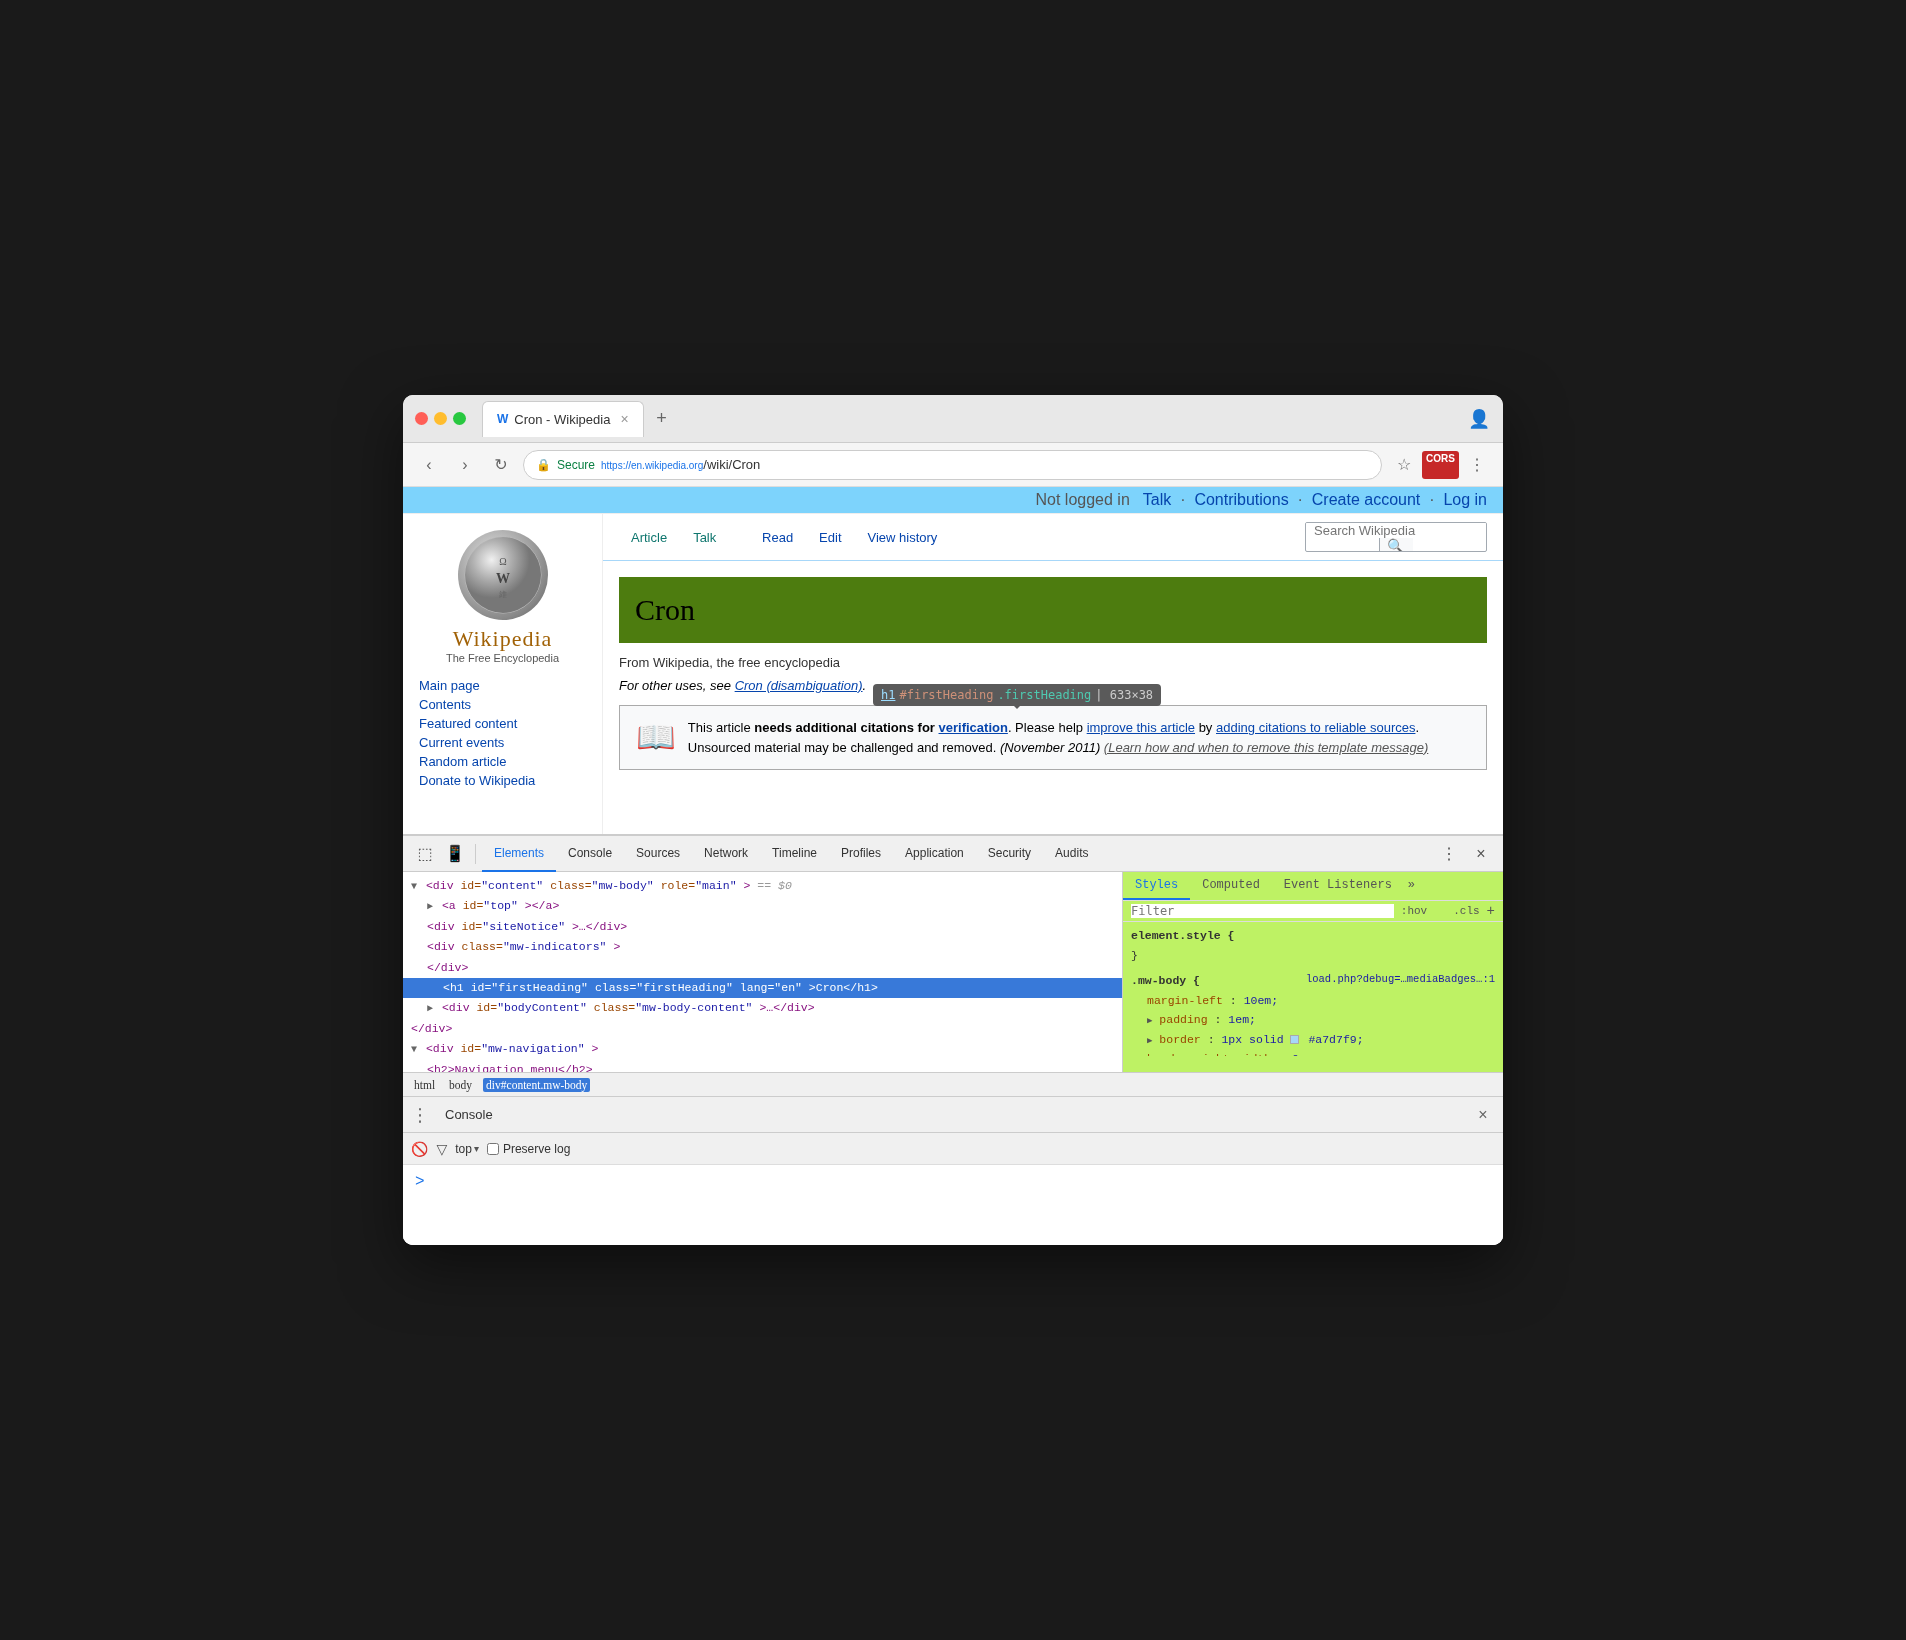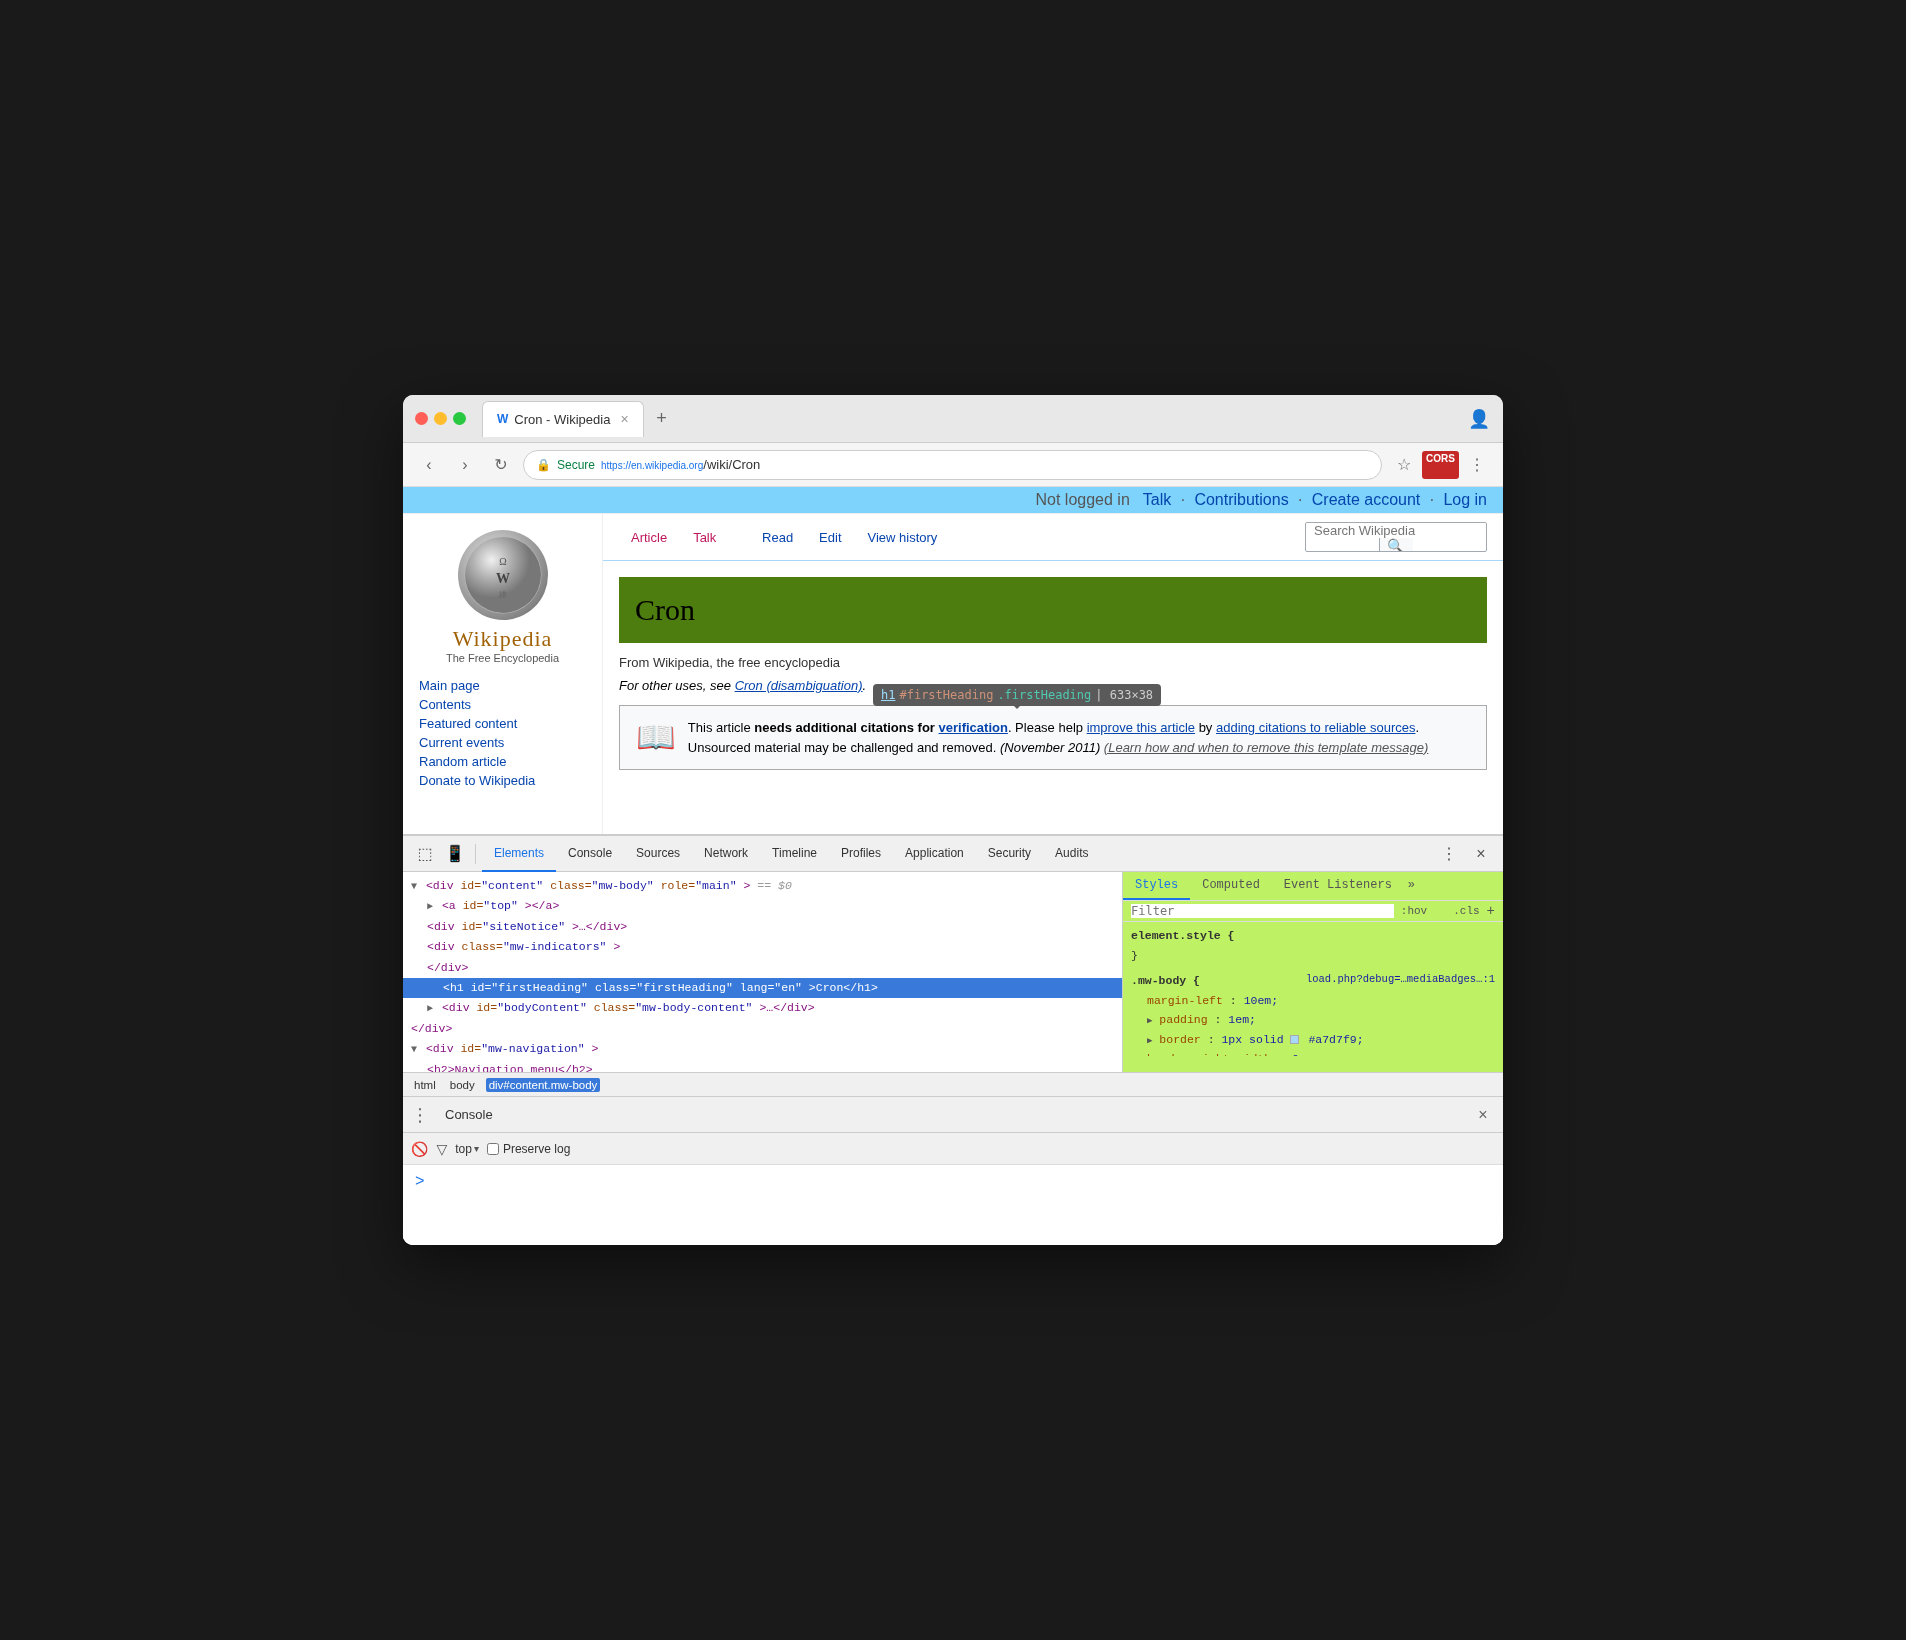--- a/index.html
+++ b/index.html
@@ -220,21 +220,21 @@
       background: white;
     }
 
     .wiki-tabs {
       display: flex;
       gap: 2px;
     }
     .wiki-tab {
       padding: 4px 12px;
       font-size: 13px;
-      color: #be185d;
+      color: #0f766e;
       cursor: pointer;
       text-decoration: none;
     }
     .wiki-tab.active {
       color: #0645ad;
     }
     .wiki-tab-edit {
       color: #0645ad;
       font-size: 13px;
       padding: 4px 12px;
@@ -535,21 +535,21 @@
     
     .devtools-breadcrumb {
       background: #f0f0f0;
       border-top: 1px solid #ccc;
       height: 24px;
       display: flex;
       align-items: center;
       padding: 0 8px;
       gap: 4px;
       font-size: 11.5px;
-      font-family: Liberation Sans, sans-serif;
+      font-family: Liberation Serif, serif;
     }
     .bc-item {
       color: #333;
       cursor: pointer;
       padding: 1px 3px;
     }
     .bc-item.selected {
       background: #3879d9;
       color: white;
       border-radius: 2px;

